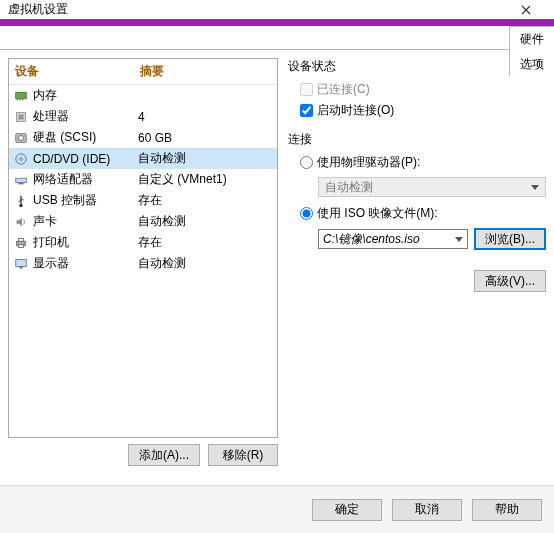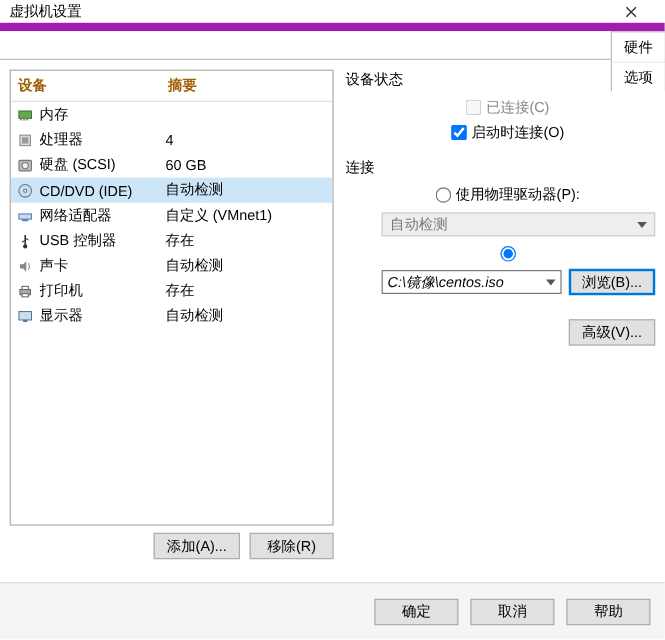--- a/index.html
+++ b/index.html
@@ -28,21 +28,21 @@
 .dl-row .dev { width: 105px; white-space: nowrap; overflow: hidden; }
 .dl-row .sum { flex: 1; white-space: nowrap; overflow: hidden; }
 .left-btns { display: flex; justify-content: flex-end; gap: 8px; margin-top: 6px; }
 .btn { min-width: 70px; height: 22px; border: 1px solid #adadad; background: #e1e1e1; padding: 0 10px; cursor: pointer; display: inline-flex; align-items: center; justify-content: center; }
 .btn.highlight { border: 2px solid #0078d7; padding: 0 9px; }
 
 .right-col { flex: 1; display: flex; flex-direction: column; gap: 12px; }
 .group { }
 .group-title { margin-bottom: 6px; }
 .group-body { padding-left: 12px; display: flex; flex-direction: column; gap: 4px; }
-.chk, .rad { display: flex; align-items: center; gap: 4px; justify-content: center; }
+.chk, .rad { display: flex; align-items: center; gap: 4px; }
 .chk input, .rad input { margin: 0; }
 .sub { padding-left: 18px; display: flex; gap: 6px; align-items: center; margin-top: 2px; }
 .sel-disabled { flex: 1; height: 20px; border: 1px solid #ccc; background: #eee; color: #777; padding: 0 6px; display: flex; align-items: center; justify-content: space-between; }
 .filebox { flex: 1; height: 20px; border: 1px solid #7a7a7a; background: #fff; padding: 0 4px; display: flex; align-items: center; justify-content: space-between; font-style: italic; }
 .caret { width: 0; height: 0; border-left: 4px solid transparent; border-right: 4px solid transparent; border-top: 5px solid #555; }
 .adv-row { display: flex; justify-content: flex-end; margin-top: 8px; }
 
 .footer { position: absolute; left: 0; right: 0; bottom: 0; height: 48px; border-top: 1px solid #ddd; display: flex; align-items: center; justify-content: flex-end; gap: 10px; padding: 0 12px; background: #f5f5f5; }
 
 .chk .disabled-label { color: #888; }
@@ -202,20 +202,21 @@
           <span>使用物理驱动器(P):</span>
         </label>
         <div class="sub">
           <div class="sel-disabled">
             <span>自动检测</span>
             <span class="caret"></span>
           </div>
         </div>
         <label class="rad" style="margin-top:4px">
           <input type="radio" name="conn" checked="" style="">
+          <span>使用 ISO 映像文件(M):</span>
         </label>
         <div class="sub">
           <div class="filebox">
             <span>C:\镜像\centos.iso</span>
             <span class="caret"></span>
           </div>
           <button class="btn highlight">
               <span>浏览(B)...</span>
             </button>
         </div>

